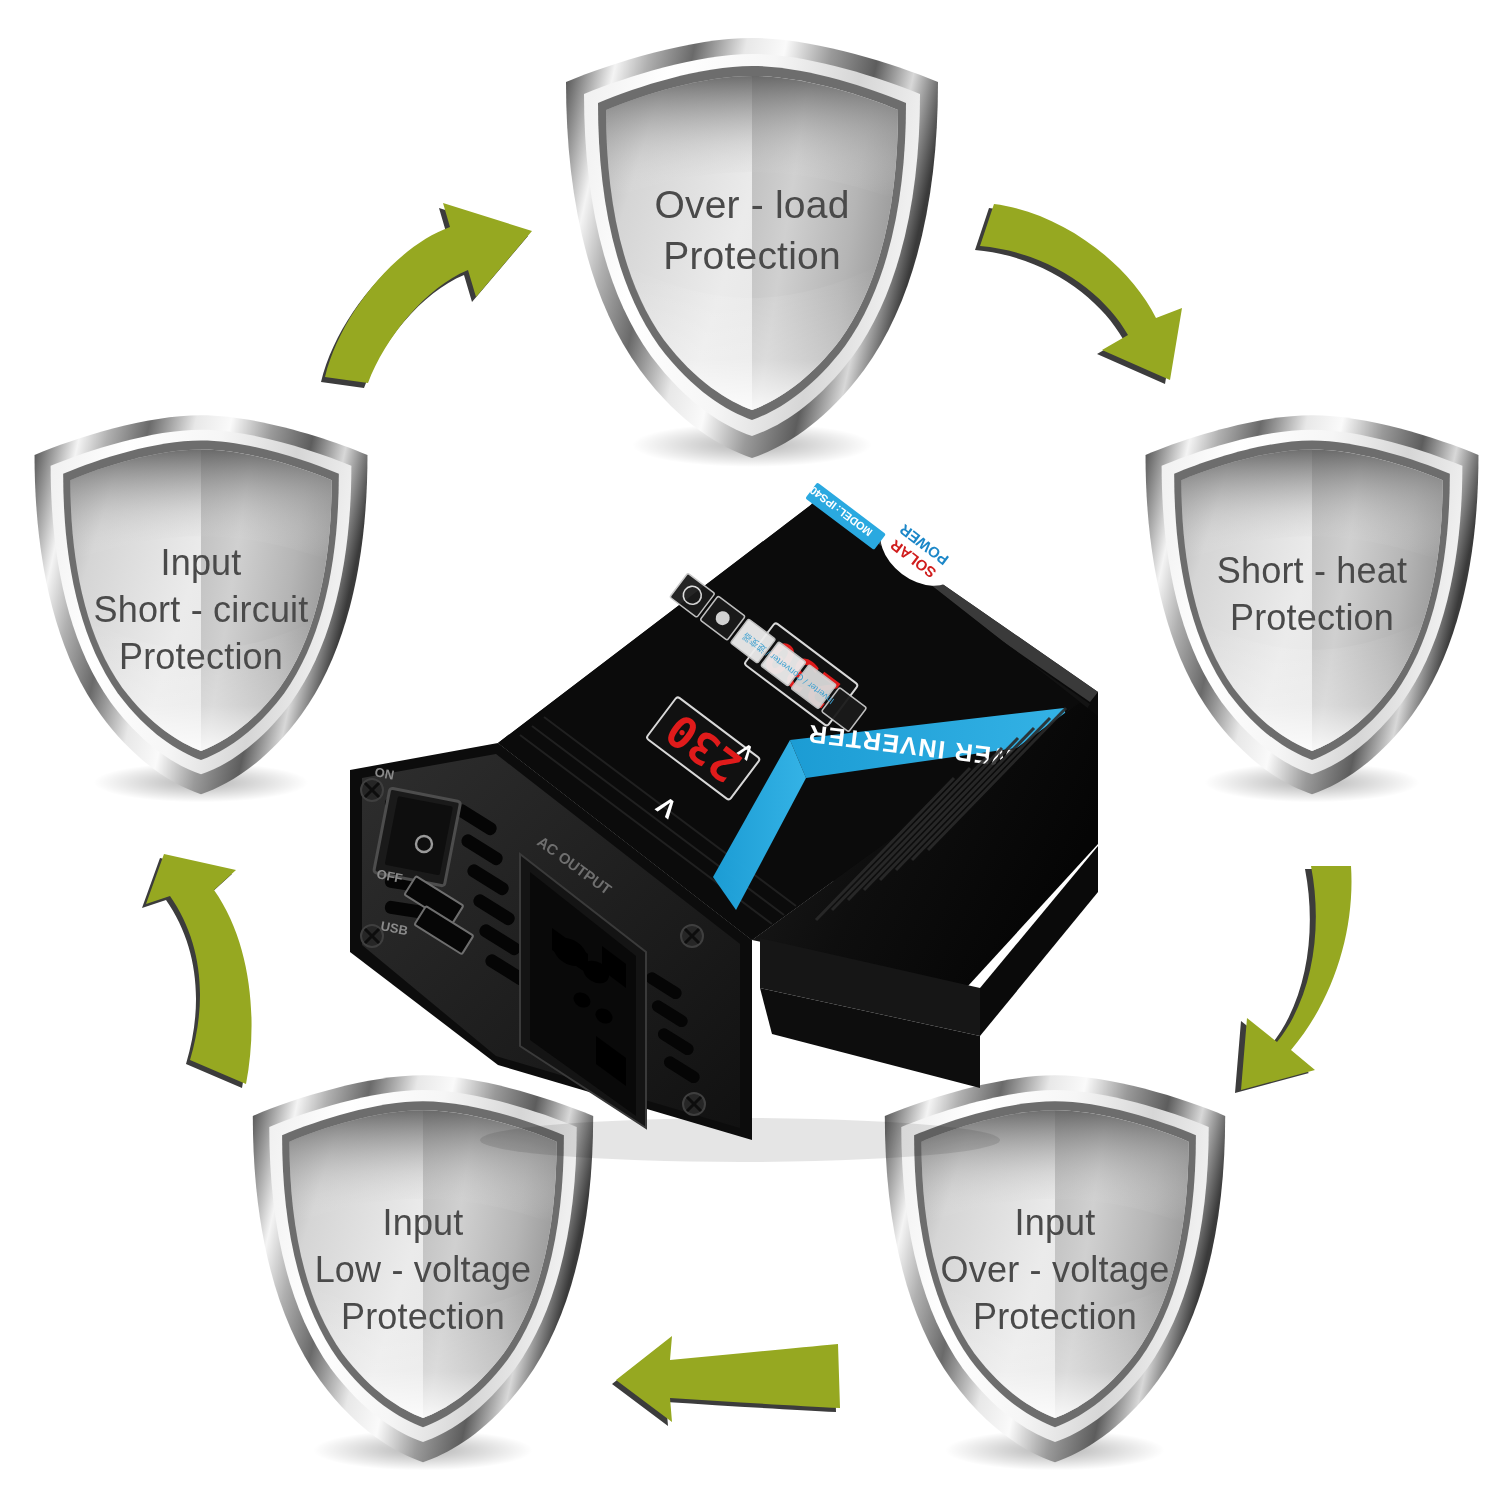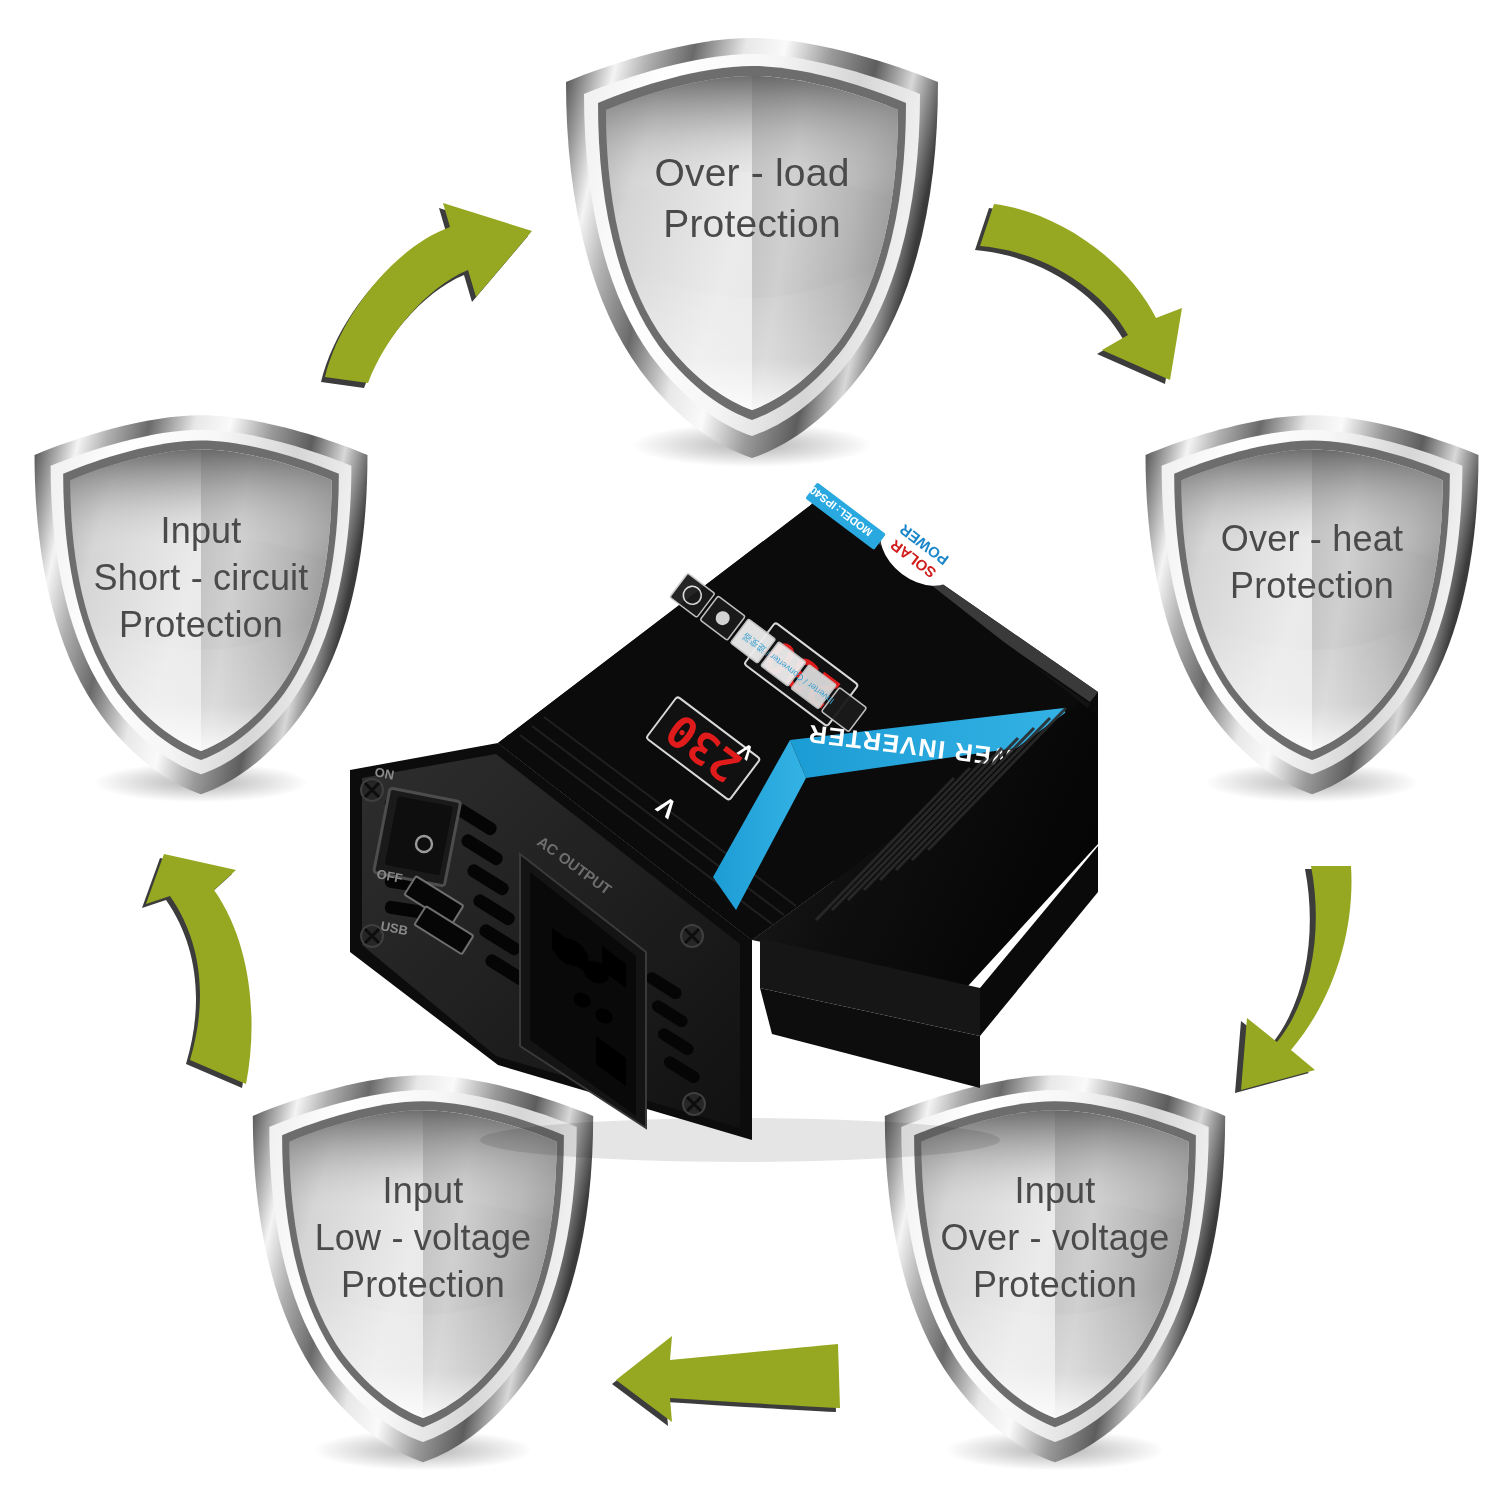--- a/index.html
+++ b/index.html
@@ -16,20 +16,21 @@
   .shield svg{display:block;width:100%;height:100%;overflow:visible;}
   .shield .label{
     position:absolute;left:0;right:0;
     text-align:center;
     color:#4a4a4a;
     font-weight:400;
     line-height:1.30;
     letter-spacing:.2px;
     white-space:pre-line;
     pointer-events:none;
+    margin-top:32px;
   }
 
   
   .arrow{position:absolute;}
   .arrow svg{display:block;width:100%;height:100%;overflow:visible;}
 
   
   #device{position:absolute;}
   #device svg{display:block;width:100%;height:100%;overflow:visible;}
   .hidden-text{position:absolute;width:1px;height:1px;overflow:hidden;
@@ -153,21 +154,21 @@
                C225 381 259 361 293 316 C338 253 354 164 354 73 C314 56 250 36 200 36 Z" fill="#6d6d6d"></path>
       <path d="M200 46 C152 46 92 64 54 80 C54 166 69 250 112 310 C144 352 176 371 200 380
                C224 371 256 352 288 310 C331 250 346 166 346 80 C308 64 248 46 200 46 Z" fill="url(#faceLeft)"></path>
       <path d="M200 46 L200 380 C224 371 256 352 288 310 C331 250 346 166 346 80 C308 64 248 46 200 46 Z" fill="url(#faceRight)"></path>
       <path d="M200 46 C152 46 92 64 54 80 C54 110 56 140 60 168 C110 150 156 142 200 142
                C244 142 290 150 340 168 C344 140 346 110 346 80 C308 64 248 46 200 46 Z" fill="url(#topShade)"></path>
       <path d="M200 380 C176 371 144 352 112 310 C96 288 84 263 74 236
                C120 258 162 268 200 268 C238 268 280 258 326 236
                C316 263 304 288 288 310 C256 352 224 371 200 380 Z" fill="url(#btmShade)"></path>
     </svg>
-    <div class="label" style="top:108px;font-size:36px;">Over - heat
+    <div class="label" style="top:108px;font-size:36px;">Short - heat
 Protection</div>
   </div>
 
   <div class="shield" id="sh-overvolt" style="left:872px;top:1068px;width:366px;height:396px;">
     <svg viewBox="0 0 400 430" preserveAspectRatio="none">
       <ellipse cx="200" cy="415" rx="120" ry="22" fill="url(#shadowGrad)"></ellipse>
       <path d="M200 8 C140 8 62 32 14 52 C14 160 34 266 88 340 C128 394 170 418 200 428
                C230 418 272 394 312 340 C366 266 386 160 386 52 C338 32 260 8 200 8 Z" fill="url(#rimGrad)"></path>
       <path d="M200 24 C146 24 76 46 32 64 C32 162 50 258 99 326 C136 375 173 397 200 406
                C227 397 264 375 301 326 C350 258 368 162 368 64 C324 46 254 24 200 24 Z" fill="url(#bevelGrad)"></path>

